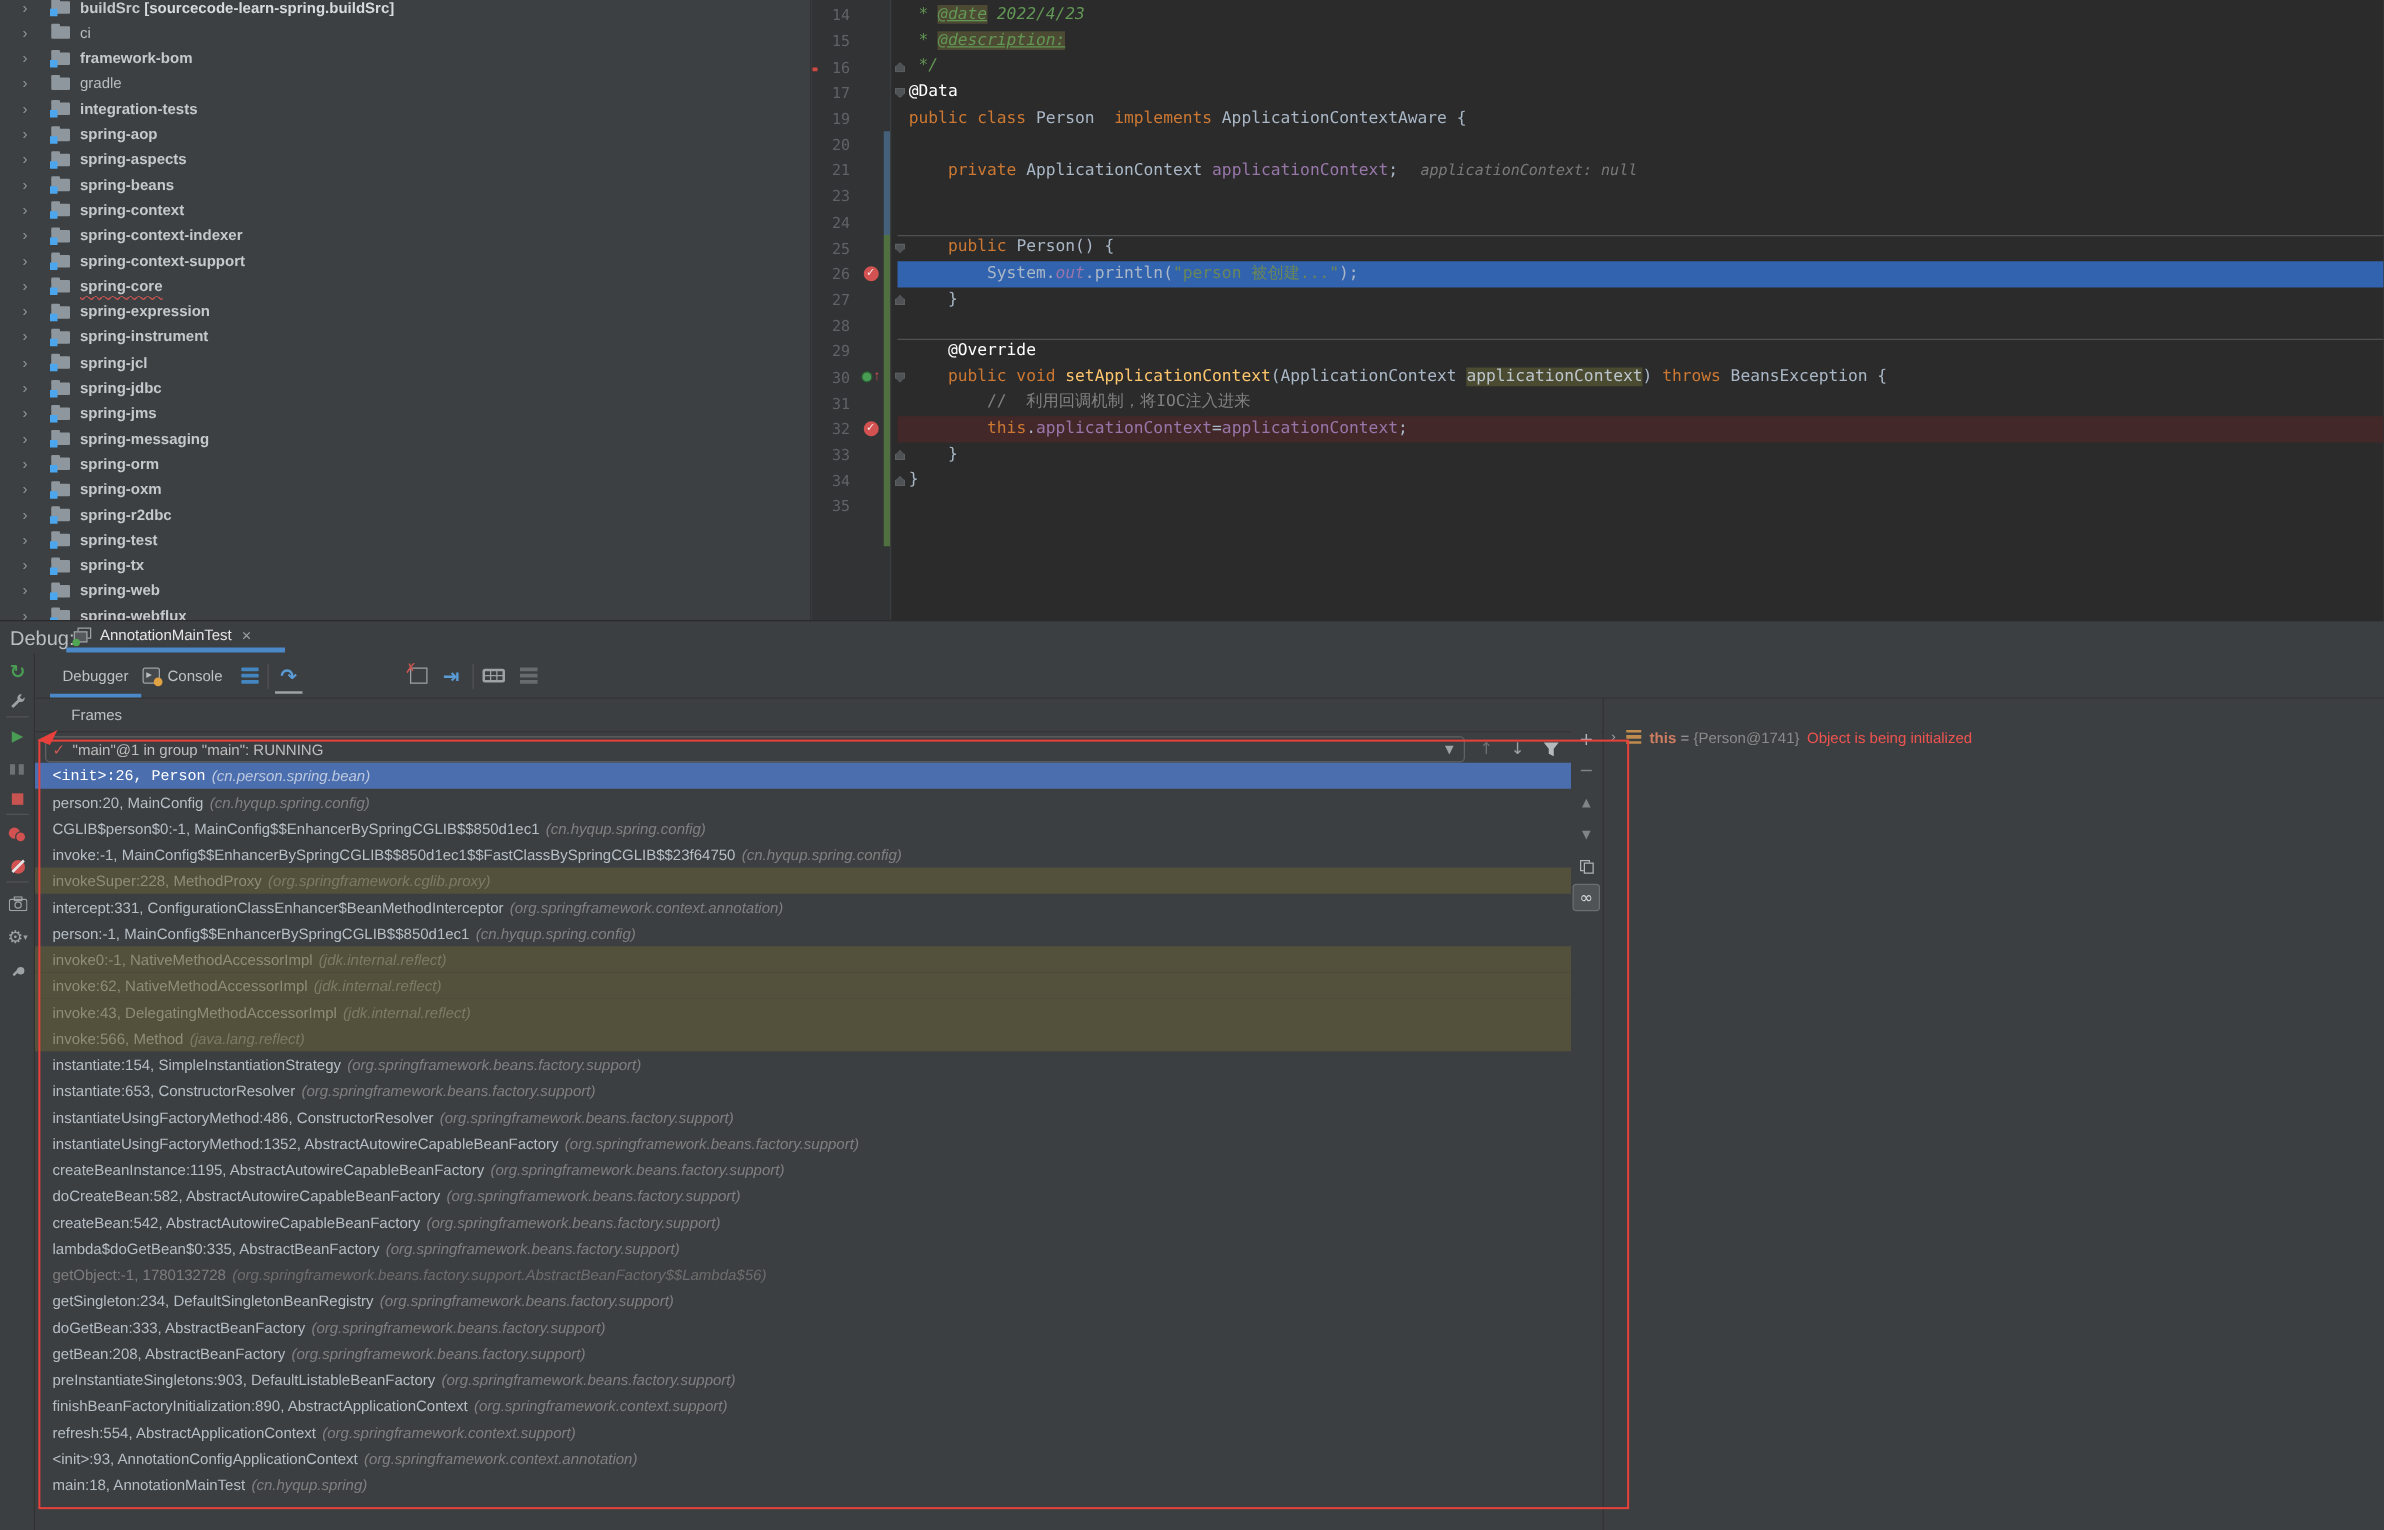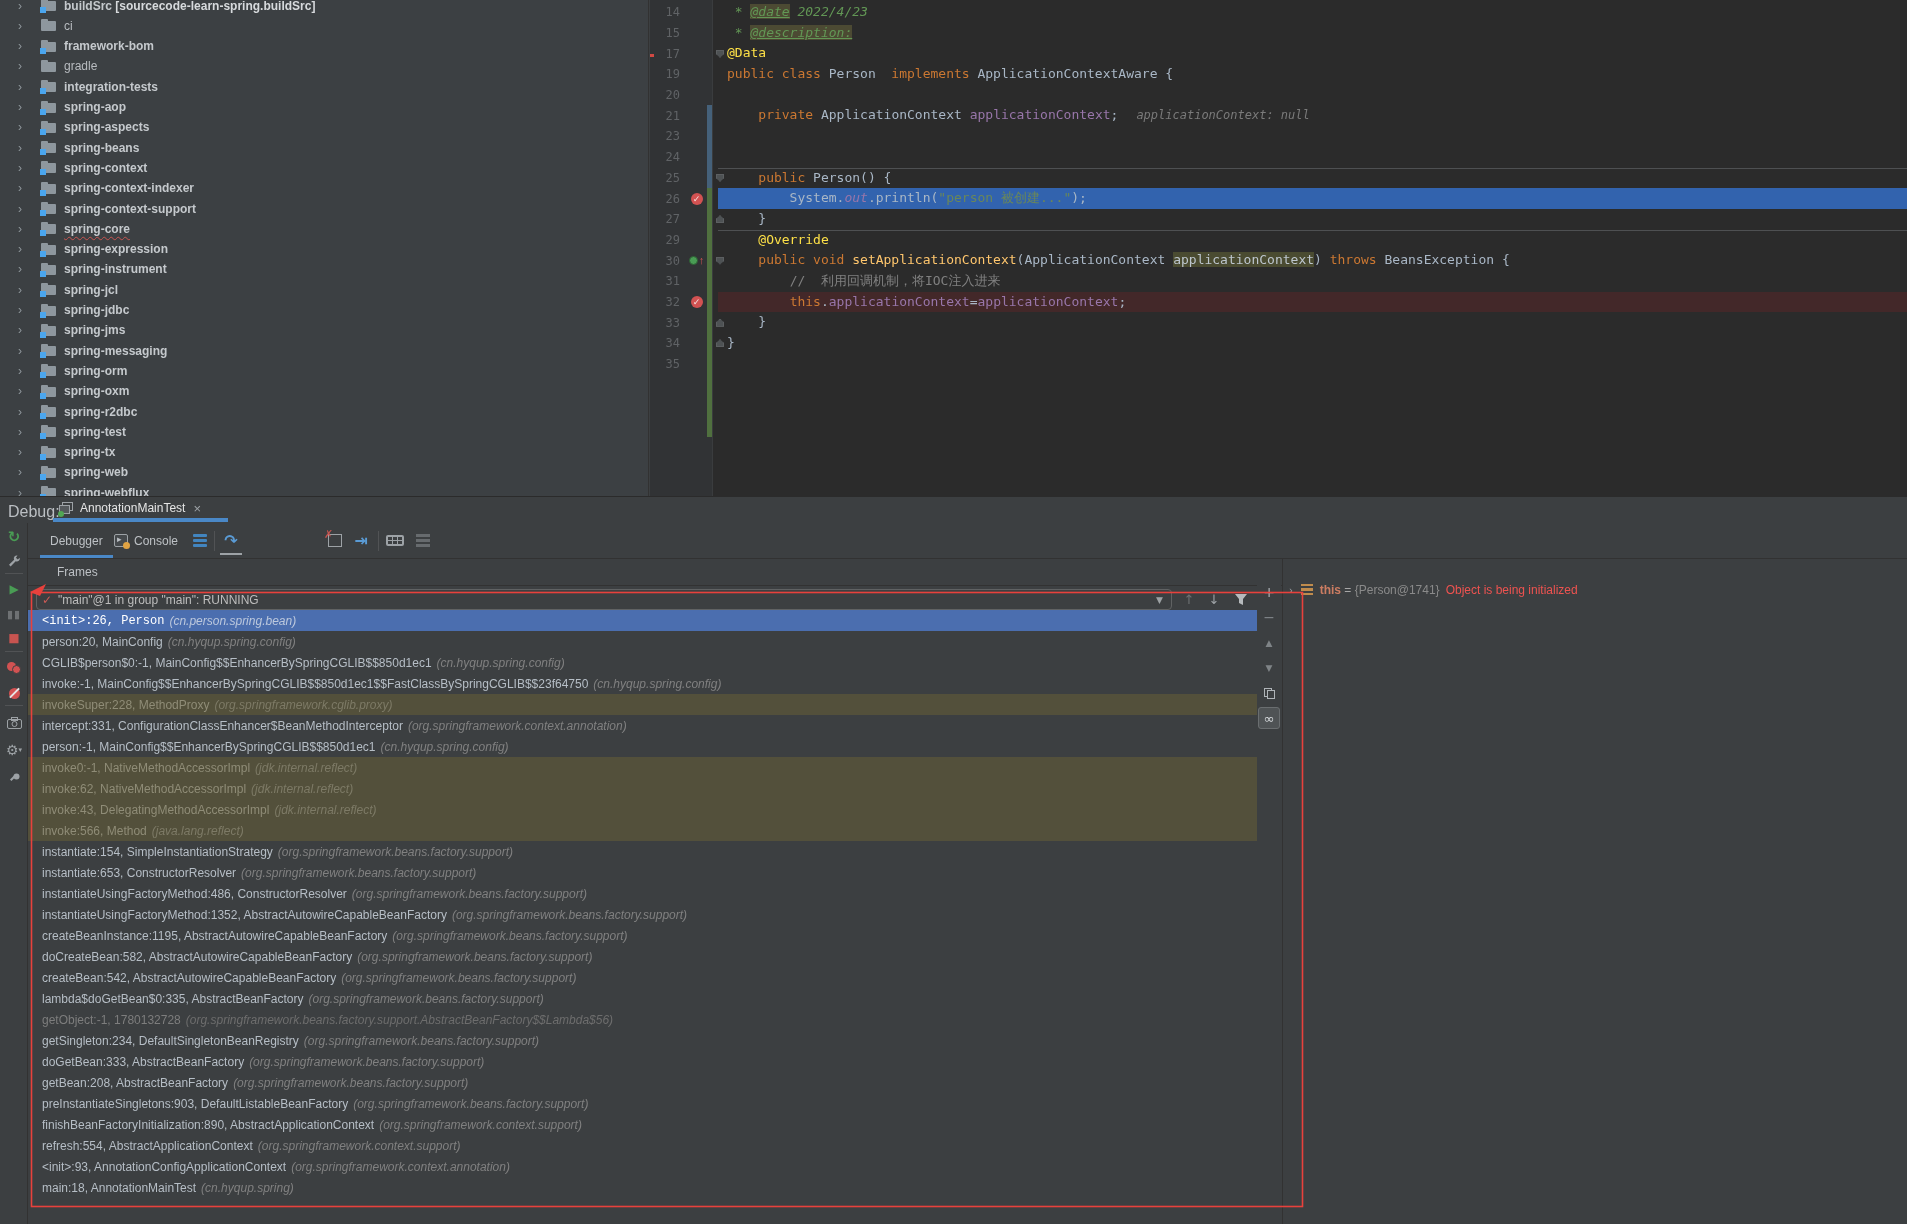--- a/index.html
+++ b/index.html
@@ -37,21 +37,21 @@
   .ovr .arr { color:#d25252; font-size:11px; font-weight:700; line-height:9px; }
   .foldcol { position:relative; width:14px; flex:none; height:100%; display:flex; align-items:center; justify-content:center; }
   .fold { width:8px; height:8px; background:#4e5254; border:1px solid #5c5f61; }
   .fold.up   { clip-path:polygon(50% 0,100% 45%,100% 100%,0 100%,0 45%); }
   .fold.down { clip-path:polygon(0 0,100% 0,100% 55%,50% 100%,0 55%); }
   .codetext { position:relative; font:13px "DejaVu Sans Mono",monospace; line-height:20.7px; white-space:pre; z-index:1; }
   .chbar { position:absolute; width:5px; left:57px; z-index:2; }
 
   .doc { color:#629755; font-style:italic; }
   .doctag { color:#629755; font-style:italic; text-decoration:underline; background:#4c4a33; }
-  .ann { color:#fde047; }
+  .ann { color:#ffffff; }
   .kw { color:#cc7832; }
   .def { color:#a9b7c6; }
   .field { color:#9876aa; }
   .sfield { color:#9876aa; font-style:italic; }
   .mdecl { color:#ffc66d; }
   .str { color:#6a8759; }
   .cmt { color:#808080; }
   .hl { color:#bdc6ce; background:#4a4b31; }
   .hint { color:#7a7a7a; font-style:italic; margin-left:18px; font-size:12px; font-family:"DejaVu Sans Mono",monospace; }
 
@@ -365,20 +365,29 @@
         </div>
         <div class="cline">
           <span class="bgfill"></span>
           <span class="lnum">15</span>
           <span class="gmark"></span>
           <span class="foldcol"></span>
           <span class="codetext"><span class="doc"> * </span><span class="doctag">@description:</span></span>
         </div>
         <div class="cline">
           <span class="bgfill"></span>
+          <span class="lnum">16</span>
+          <span class="gmark"></span>
+          <span class="foldcol">
+            <span class="fold up"></span>
+          </span>
+          <span class="codetext"><span class="doc"> */</span></span>
+        </div>
+        <div class="cline">
+          <span class="bgfill"></span>
           <span class="lnum">17</span>
           <span class="gmark"></span>
           <span class="foldcol">
             <span class="fold down"></span>
           </span>
           <span class="codetext"><span class="ann">@Data</span></span>
         </div>
         <div class="cline">
           <span class="bgfill"></span>
           <span class="lnum">19</span>
@@ -433,20 +442,27 @@
           <span class="codetext"><span class="def">        System.</span><span class="sfield">out</span><span class="def">.println(</span><span class="str">"person 被创建..."</span><span class="def">);</span></span>
         </div>
         <div class="cline">
           <span class="bgfill"></span>
           <span class="lnum">27</span>
           <span class="gmark"></span>
           <span class="foldcol">
             <span class="fold up"></span>
           </span>
           <span class="codetext"><span class="def">    }</span></span>
+        </div>
+        <div class="cline">
+          <span class="bgfill"></span>
+          <span class="lnum">28</span>
+          <span class="gmark"></span>
+          <span class="foldcol"></span>
+          <span class="codetext"></span>
         </div>
         <div class="cline sep">
           <span class="bgfill"></span>
           <span class="lnum">29</span>
           <span class="gmark"></span>
           <span class="foldcol"></span>
           <span class="codetext"><span class="def">    </span><span class="ann">@Override</span></span>
         </div>
         <div class="cline">
           <span class="bgfill"></span>

